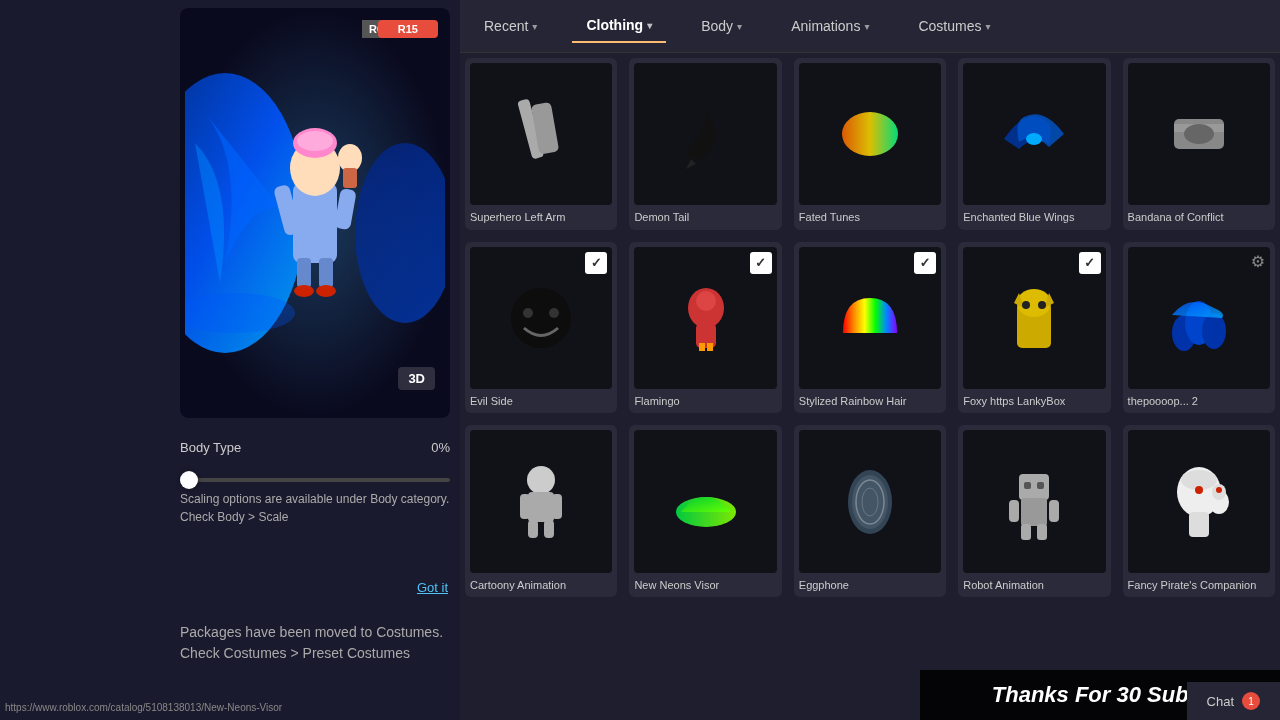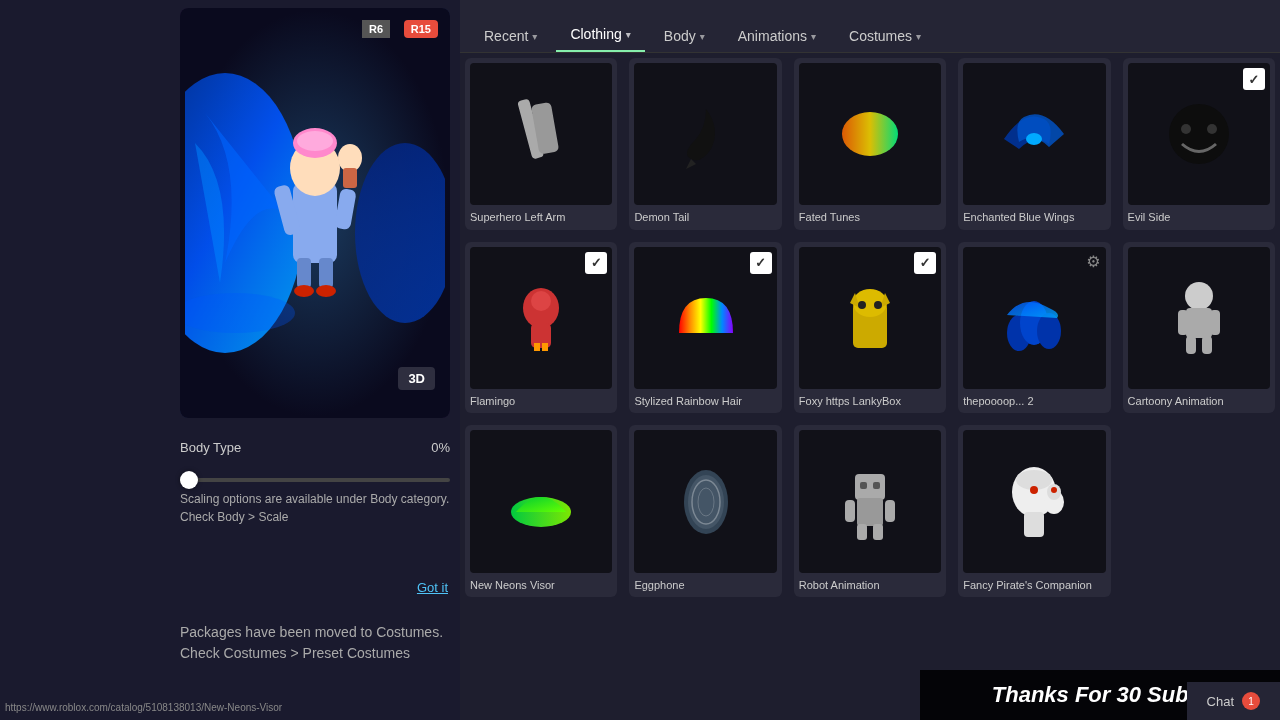--- a/index.html
+++ b/index.html
@@ -64,21 +64,21 @@
     }
 
     .r15-badge {
       position: absolute;
       top: 12px;
       right: 12px;
       background: #e74c3c;
       color: white;
       font-size: 11px;
       font-weight: bold;
-      padding: 3px 7px;
+      padding: 3px 20px;
       border-radius: 4px;
     }
 
     .three-d-badge {
       position: absolute;
       bottom: 28px;
       right: 15px;
       background: rgba(255,255,255,0.15);
       color: white;
       font-size: 13px;
@@ -167,44 +167,44 @@
     .right-panel {
       flex: 1;
       height: 720px;
       background: #1e1e2e;
       display: flex;
       flex-direction: column;
     }
 
     .nav-bar {
       display: flex;
-      align-items: flex-end;
+      align-items: center;
       padding: 0 10px;
       height: 53px;
       background: #252535;
       border-bottom: 1px solid #333;
-      gap: 5px;
+      gap: 21px;
     }
 
     .nav-item {
       padding: 8px 14px;
       color: #ccc;
       font-size: 14px;
       cursor: pointer;
       border-radius: 5px;
       display: flex;
       align-items: center;
       gap: 4px;
       white-space: nowrap;
     }
 
     .nav-item.active {
       color: white;
-      font-weight: 400;
-      border-bottom: 2px solid #86efac;
+      font-weight: 700;
+      border-bottom: 2px solid #fdba74;
       border-radius: 0;
     }
 
     .nav-item .chevron {
       font-size: 10px;
       opacity: 0.7;
     }
 
     .catalog-grid {
       flex: 1;
@@ -462,20 +462,30 @@
       <div class="item-thumbnail thumb-dark">
         <svg width="70" height="70" viewBox="0 0 70 70">
           <path d="M5,40 Q25,10 45,20 Q55,25 50,45 Q35,35 20,50Z" fill="#003399" opacity="0.9"></path>
           <path d="M65,35 Q45,8 25,18 Q15,23 20,43 Q35,33 50,48Z" fill="#0055cc" opacity="0.8"></path>
           <ellipse cx="35" cy="40" rx="8" ry="6" fill="#00aaff"></ellipse>
         </svg>
       </div>
       <div class="item-name">Enchanted Blue Wings</div>
     </div>
 
+    <div class="catalog-item">
+      <div class="item-thumbnail thumb-dark">
+        <svg width="70" height="70" viewBox="0 0 70 70">
+          <rect x="10" y="20" width="50" height="30" rx="5" fill="#888888"></rect>
+          <rect x="10" y="25" width="50" height="8" fill="#aaaaaa" opacity="0.5"></rect>
+          <ellipse cx="35" cy="35" rx="15" ry="10" fill="#666666"></ellipse>
+        </svg>
+      </div>
+      <div class="item-name">Bandana of Conflict</div>
+    </div>
 
     <div class="catalog-item">
       <div class="item-thumbnail thumb-dark">
         <div class="checkmark">✓</div>
         <svg width="70" height="70" viewBox="0 0 70 70">
           <circle cx="35" cy="35" r="30" fill="#0d0d0d"></circle>
           <path d="M18,45 Q35,60 52,45" fill="none" stroke="#666" stroke-width="3"></path>
           <circle cx="22" cy="30" r="5" fill="#333"></circle>
           <circle cx="48" cy="30" r="5" fill="#333"></circle>
         </svg>

